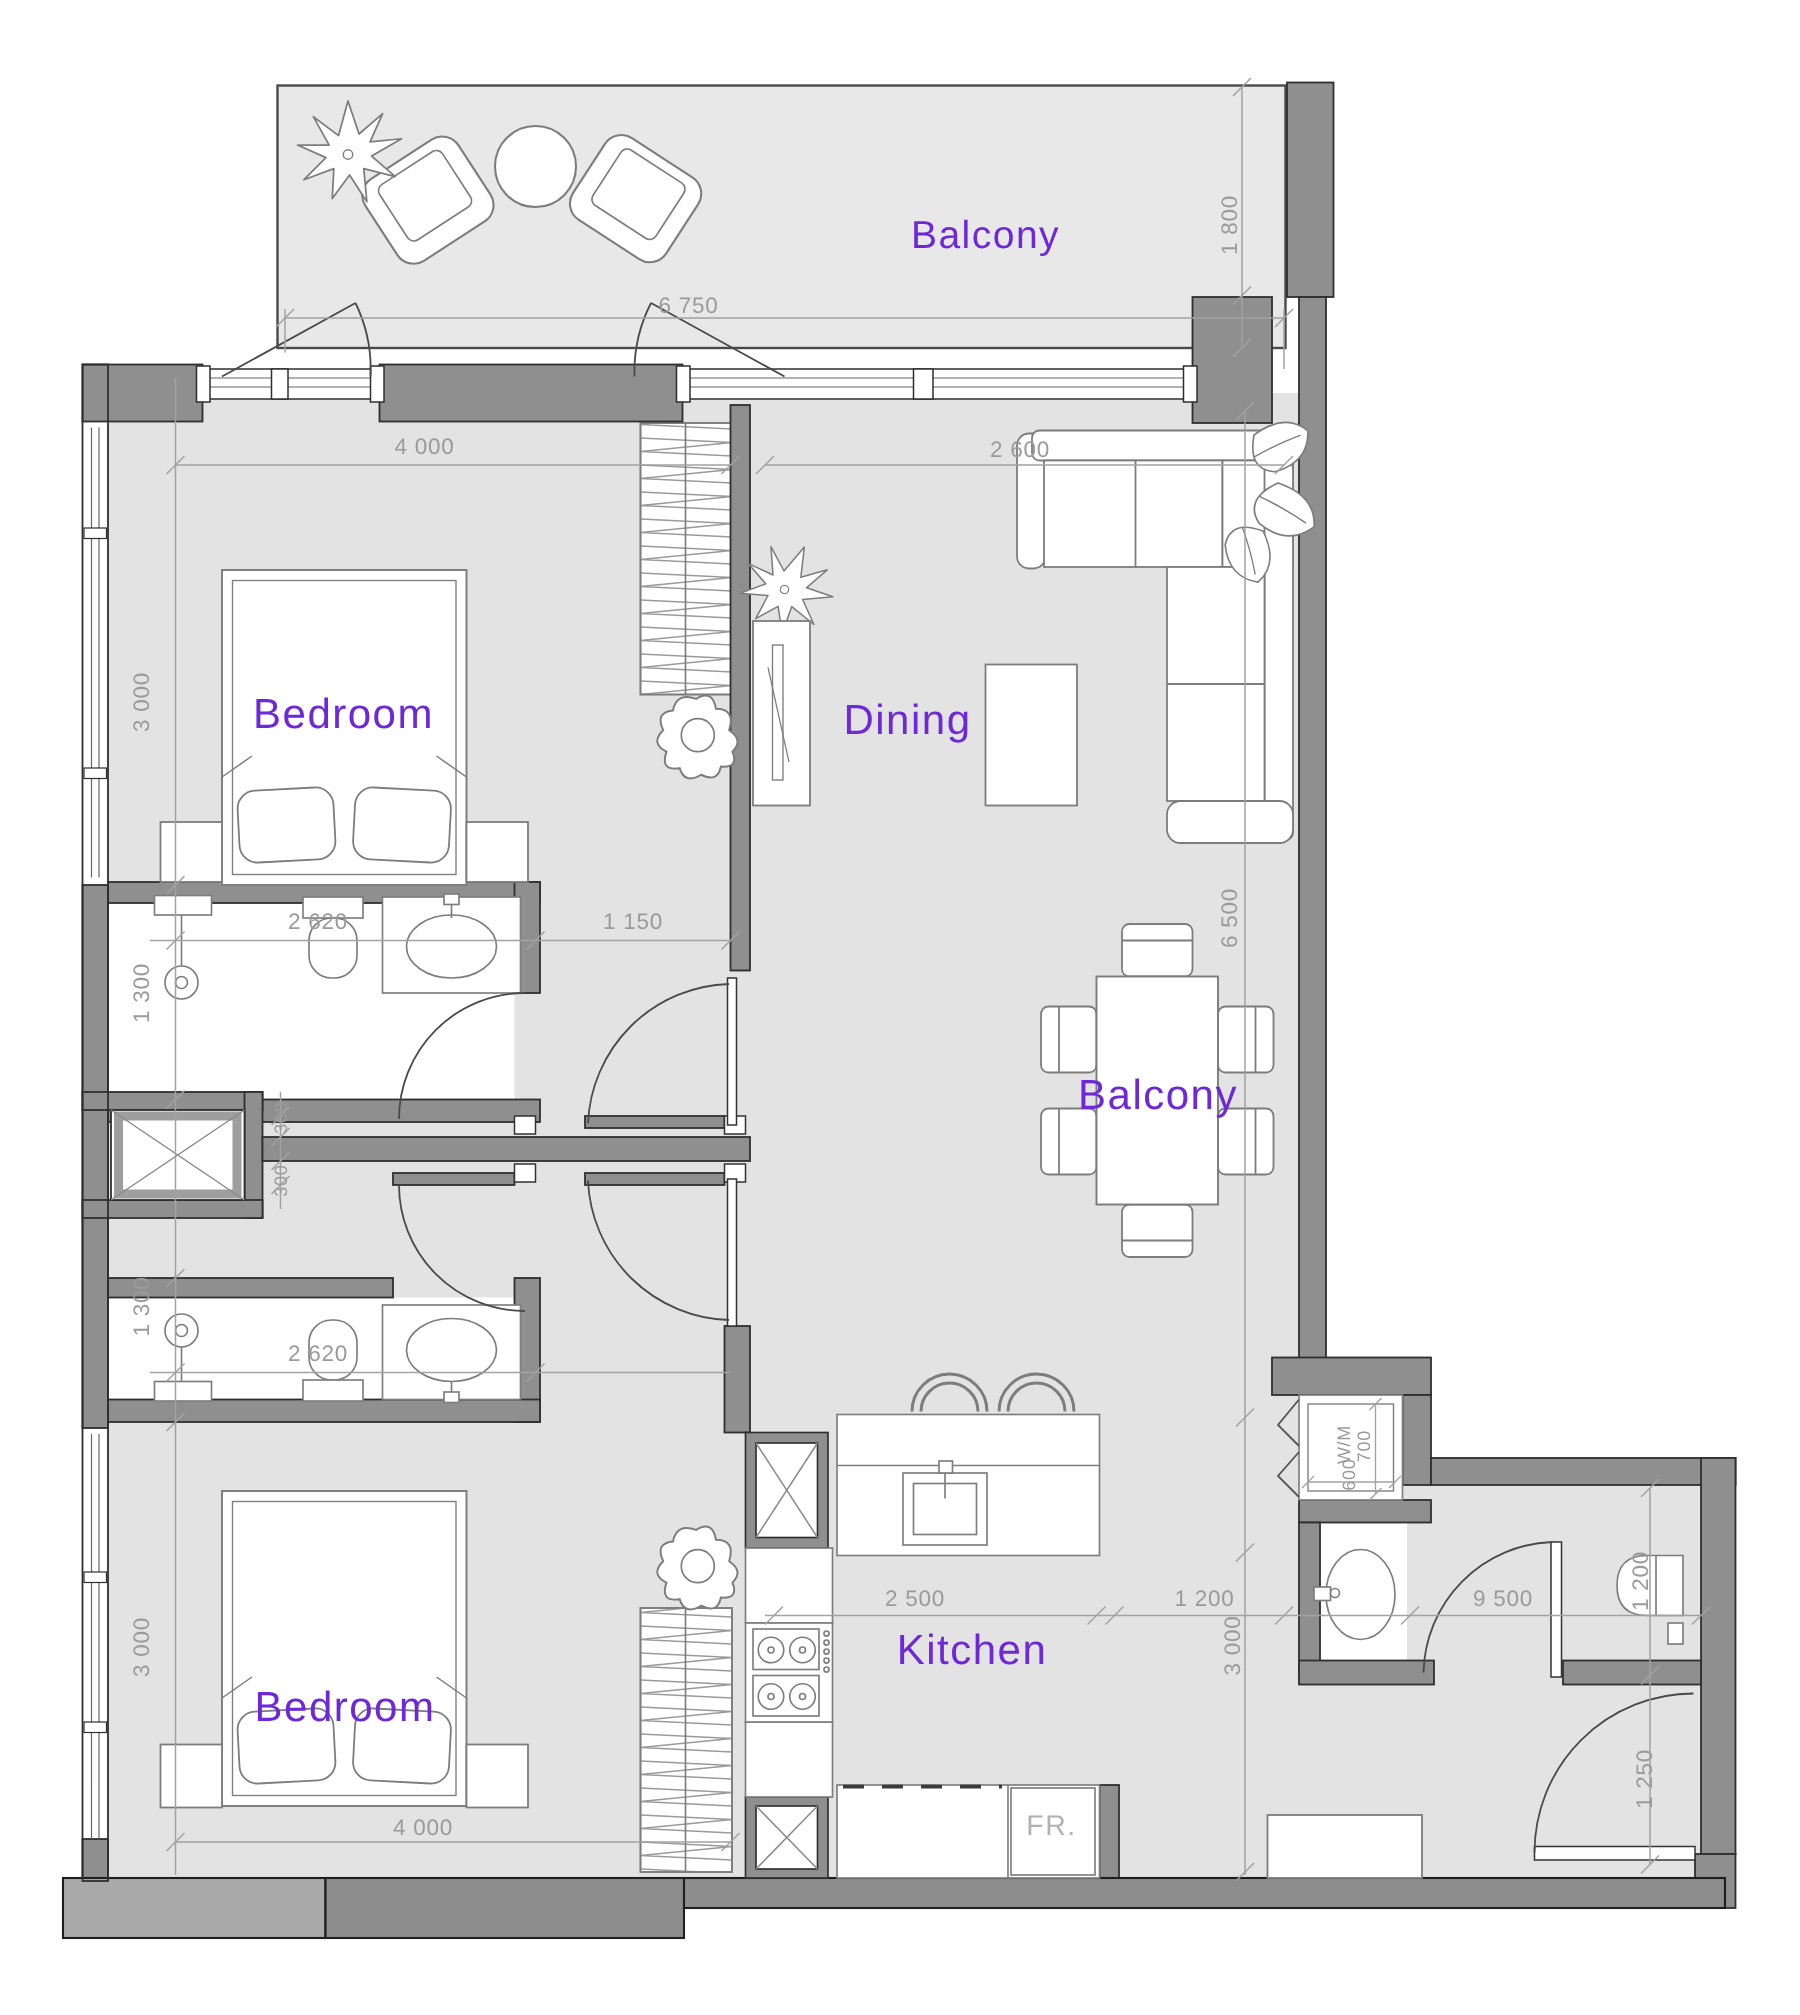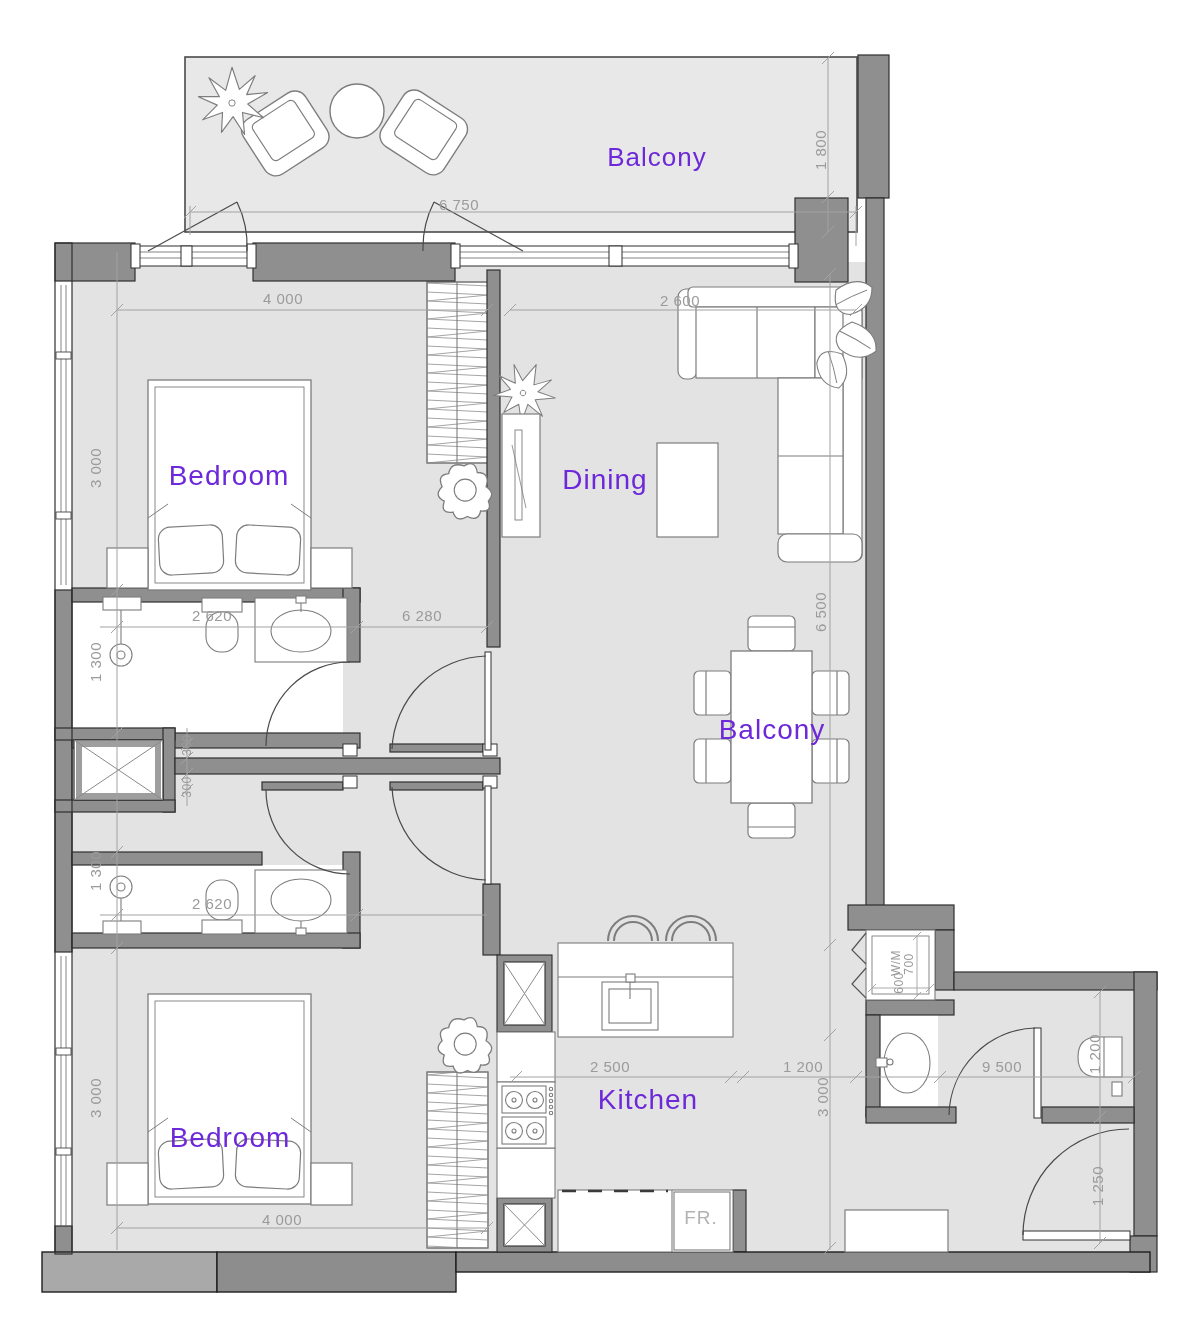--- a/index.html
+++ b/index.html
@@ -344,21 +344,21 @@
   <span class="fr" style="left:701px;top:1218px">FR.</span>
   <span class="dim v small" style="left:896px;top:963px">W/M</span>
 
   <span class="dim" style="left:459px;top:204px">6 750</span>
   <span class="dim v" style="left:820px;top:150px">1 800</span>
   <span class="dim" style="left:283px;top:298px">4 000</span>
   <span class="dim" style="left:680px;top:300px">2 600</span>
   <span class="dim v" style="left:95px;top:468px">3 000</span>
   <span class="dim v" style="left:820px;top:612px">6 500</span>
   <span class="dim" style="left:212px;top:615px">2 620</span>
-  <span class="dim" style="left:422px;top:615px">6 280</span>
+  <span class="dim" style="left:422px;top:615px">1 150</span>
   <span class="dim v" style="left:95px;top:662px">1 300</span>
   <span class="dim v small" style="left:187px;top:745px">300</span>
   <span class="dim v small" style="left:187px;top:787px">300</span>
   <span class="dim v" style="left:95px;top:871px">1 300</span>
   <span class="dim" style="left:212px;top:903px">2 620</span>
   <span class="dim v" style="left:95px;top:1098px">3 000</span>
   <span class="dim" style="left:282px;top:1219px">4 000</span>
   <span class="dim" style="left:610px;top:1066px">2 500</span>
   <span class="dim" style="left:803px;top:1066px">1 200</span>
   <span class="dim v" style="left:822px;top:1097px">3 000</span>

